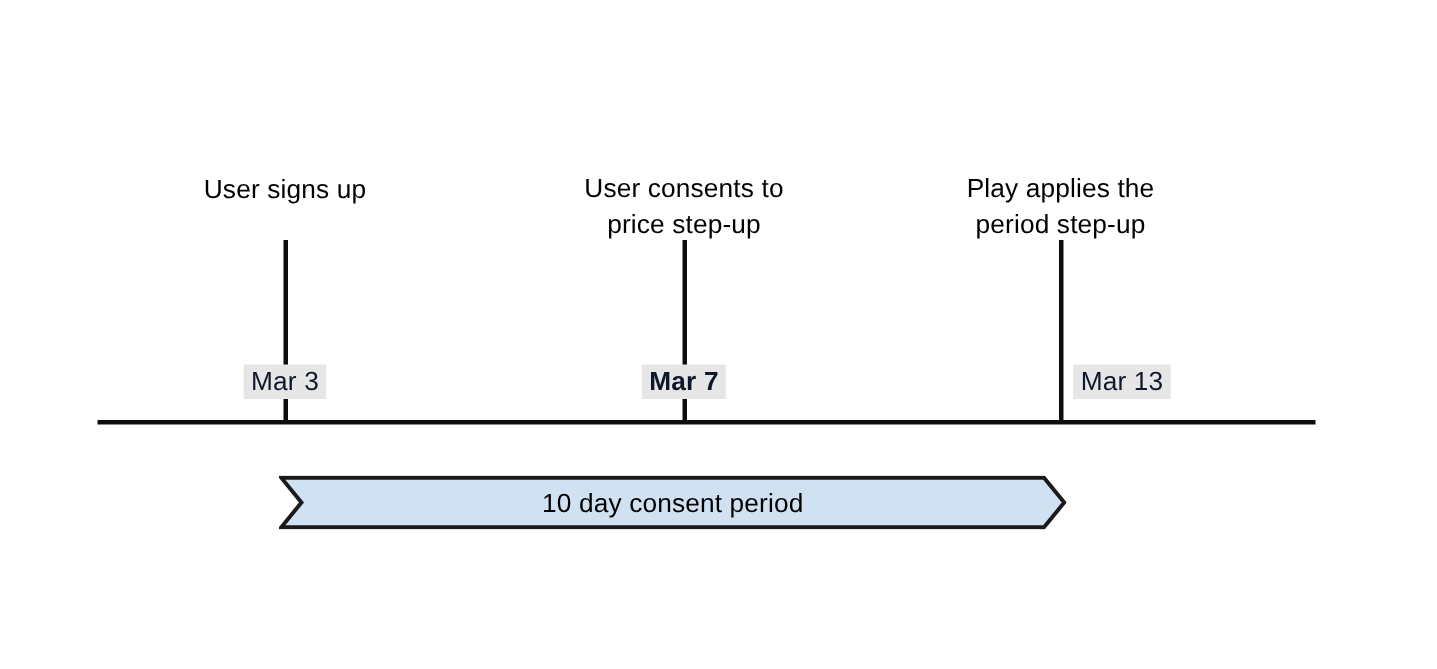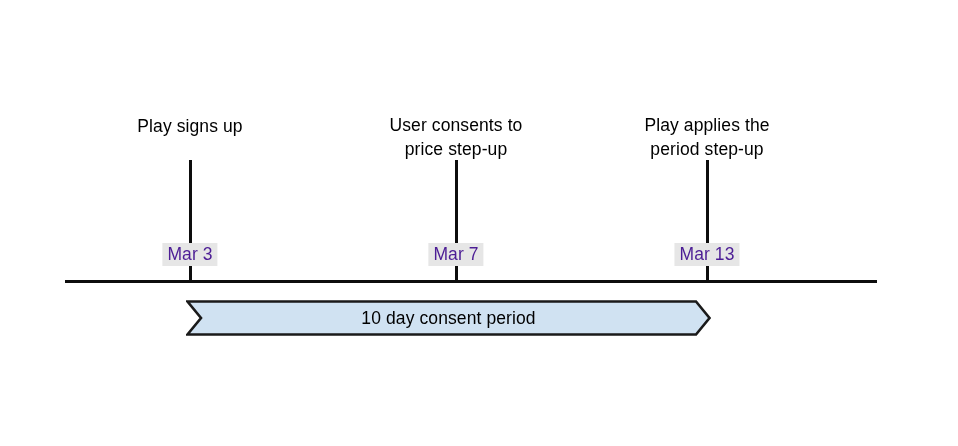--- a/index.html
+++ b/index.html
@@ -54,33 +54,33 @@
   .event-label.two-line {
     top: 113px;
   }
 
   
   .date-chip {
     position: absolute;
     top: 243px;
     transform: translateX(-50%);
     background: #e6e6e6;
-    color: #4c1d95;
+    color: #0f172a;
     font-size: 17.5px;
     line-height: 23px;
     padding: 0 5px;
     white-space: nowrap;
     letter-spacing: 0.1px;
   }
 
   
   .period-banner {
     position: absolute;
     left: 186px;
-    top: 300px;
+    top: 317px;
     width: 525px;
     height: 36px;
   }
   .period-banner svg {
     position: absolute;
     inset: 0;
     display: block;
   }
   .period-banner-label {
     position: absolute;
@@ -93,33 +93,33 @@
     letter-spacing: 0.1px;
   }
 </style>
 </head>
 <body>
 
 <div id="canvas">
 
   <div class="axis-line"></div>
 
-  <div class="event-label one-line" style="left:60px; width:260px;">Play signs up</div>
+  <div class="event-label one-line" style="left:60px; width:260px;">User signs up</div>
   <div class="tick" style="left:189px;"></div>
   <div class="date-chip" style="left:190px;">Mar 3</div>
 
   <div class="event-label two-line" style="left:326px; width:260px;">User consents to
 price step-up</div>
   <div class="tick" style="left:455px;"></div>
-  <div class="date-chip" style="left:456px;">Mar 7</div>
+  <div class="date-chip" style="left:456px;font-weight:bold;">Mar 7</div>
 
   <div class="event-label two-line" style="left:577px; width:260px;">Play applies the
 period step-up</div>
   <div class="tick" style="left:706px;"></div>
-  <div class="date-chip" style="left:707px;">Mar 13</div>
+  <div class="date-chip" style="left:748px;">Mar 13</div>
 
   <div class="period-banner">
     <svg viewBox="0 0 525 36" preserveAspectRatio="none">
       <polygon points="1.5,1.5 510,1.5 523.5,18 510,34.5 1.5,34.5 15,18" fill="#d0e2f2" stroke="#1a1a1a" stroke-width="2.6" stroke-linejoin="miter"></polygon>
     </svg>
     <div class="period-banner-label">10 day consent period</div>
   </div>
 
 </div>
 

